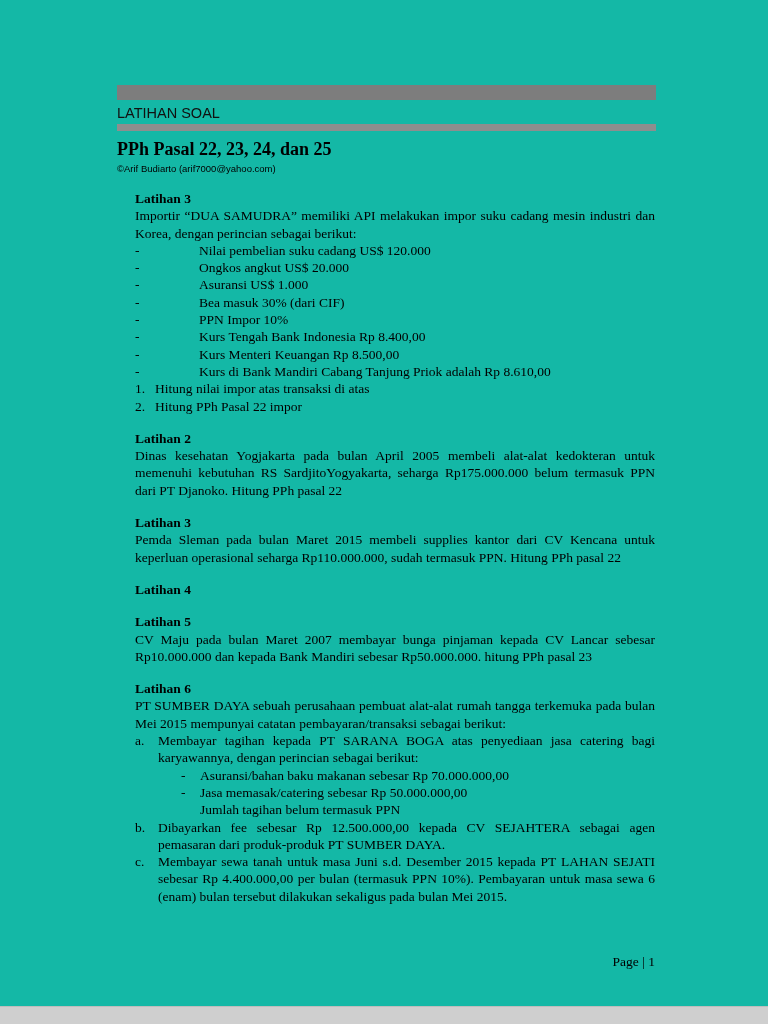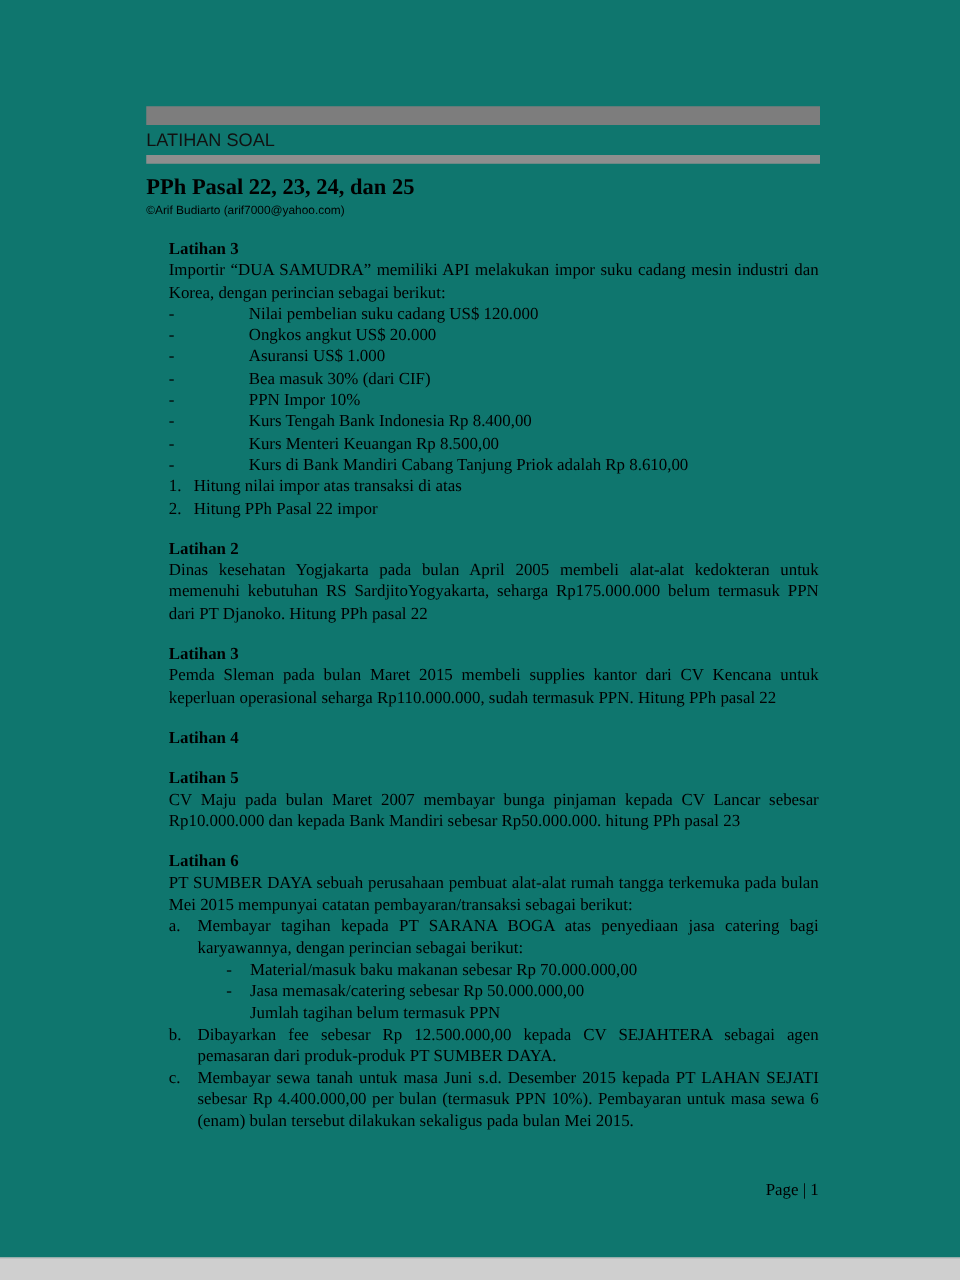--- a/index.html
+++ b/index.html
@@ -4,21 +4,21 @@
 <style>
   html, body { margin: 0; padding: 0; }
   body {
     width: 768px; height: 1024px;
     background: #ffffff;
     position: relative;
     overflow: hidden;
     font-family: "Liberation Serif", serif;
     color: #000;
   }
-  .page { position: absolute; inset: 0; background: #0f766e; }
+  .page { position: absolute; inset: 0; background: #14b8a6; }
 
   .topbar {
     margin: 85px 112px 0 117px;
     height: 15px;
     background: #7d7d7d;
   }
   .kicker {
     margin: 4px 112px 0 117px;
     font-family: "Liberation Sans", sans-serif;
     font-size: 14.5px;
@@ -69,21 +69,21 @@
   .point-row { display: flex; }
   .point-marker { flex: 0 0 23px; width: 23px; }
   .point-body { flex: 1; min-width: 0; }
   .sub-dash-row { display: flex; margin-left: 23px; }
   .sub-dash-marker { flex: 0 0 19px; width: 19px; }
   .sub-note { margin-left: 42px; }
 
   .pageno {
     position: absolute;
     right: 113px;
-    bottom: 64px;
+    bottom: 54px;
     font-size: 13.5px;
   }
   .page-gap {
     position: absolute;
     left: 0; right: 0; bottom: 0;
     height: 17px;
     background: #cfcfcf;
     border-top: 1px solid #bdbdbd;
   }
 </style>
@@ -167,21 +167,21 @@
     <section class="section">
       <h3 class="sec-heading">Latihan 6</h3>
       <p class="just">PT SUMBER DAYA sebuah perusahaan pembuat alat-alat rumah tangga terkemuka pada bulan Mei 2015 mempunyai catatan pembayaran/transaksi sebagai berikut:</p>
 
       <div class="point-row">
         <span class="point-marker">a.</span>
         <div class="point-body">
           <p class="just">Membayar tagihan kepada PT SARANA BOGA atas penyediaan jasa catering bagi karyawannya, dengan perincian sebagai berikut:</p>
           <div class="sub-dash-row">
             <span class="sub-dash-marker">-</span>
-            <span>Material/masuk baku makanan sebesar Rp 70.000.000,00</span>
+            <span>Asuransi/bahan baku makanan sebesar Rp 70.000.000,00</span>
           </div>
           <div class="sub-dash-row">
             <span class="sub-dash-marker">-</span>
             <span>Jasa memasak/catering sebesar Rp 50.000.000,00</span>
           </div>
           <div class="sub-note">Jumlah tagihan belum termasuk PPN</div>
         </div>
       </div>
 
       <div class="point-row">

